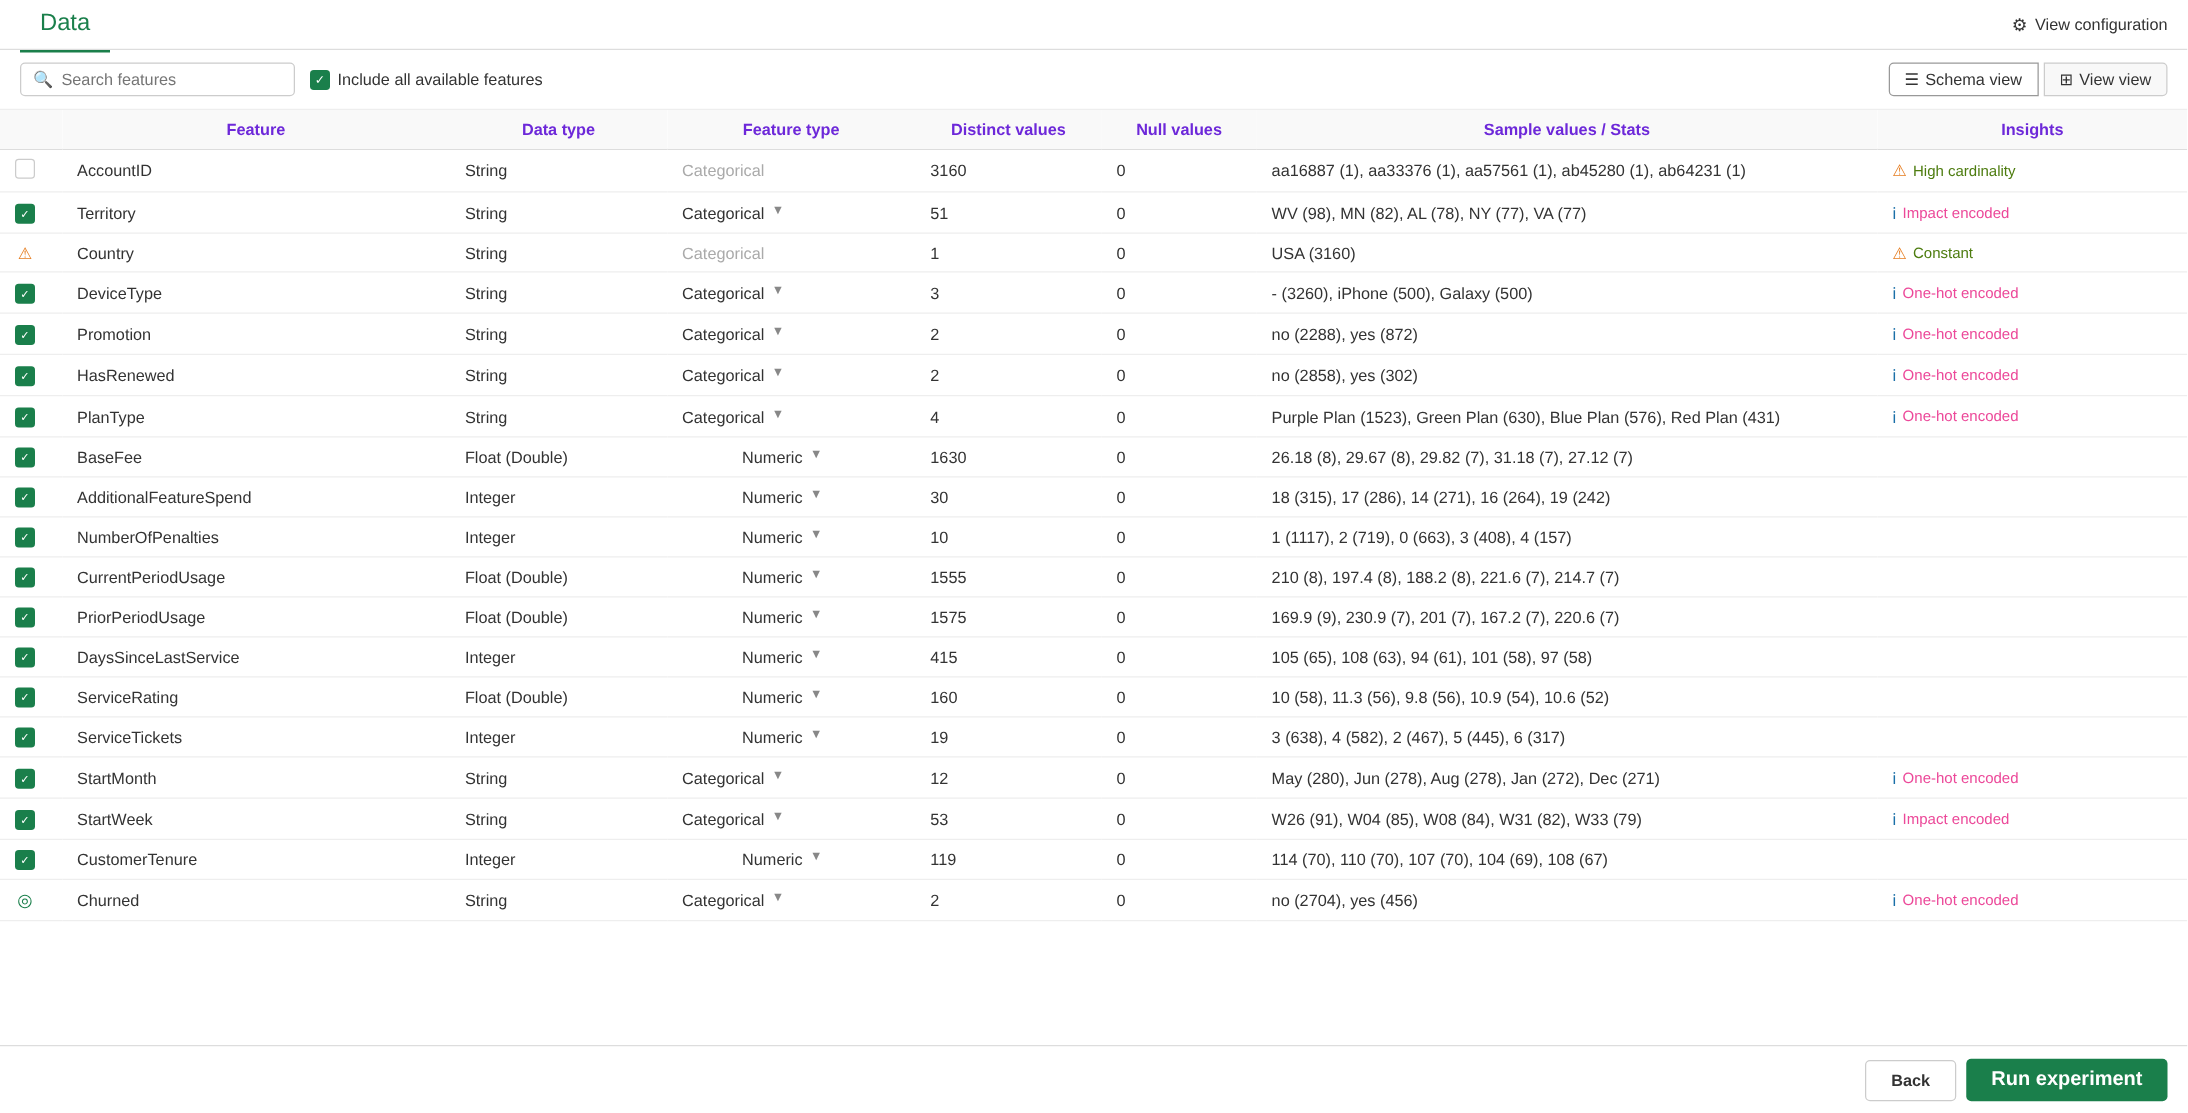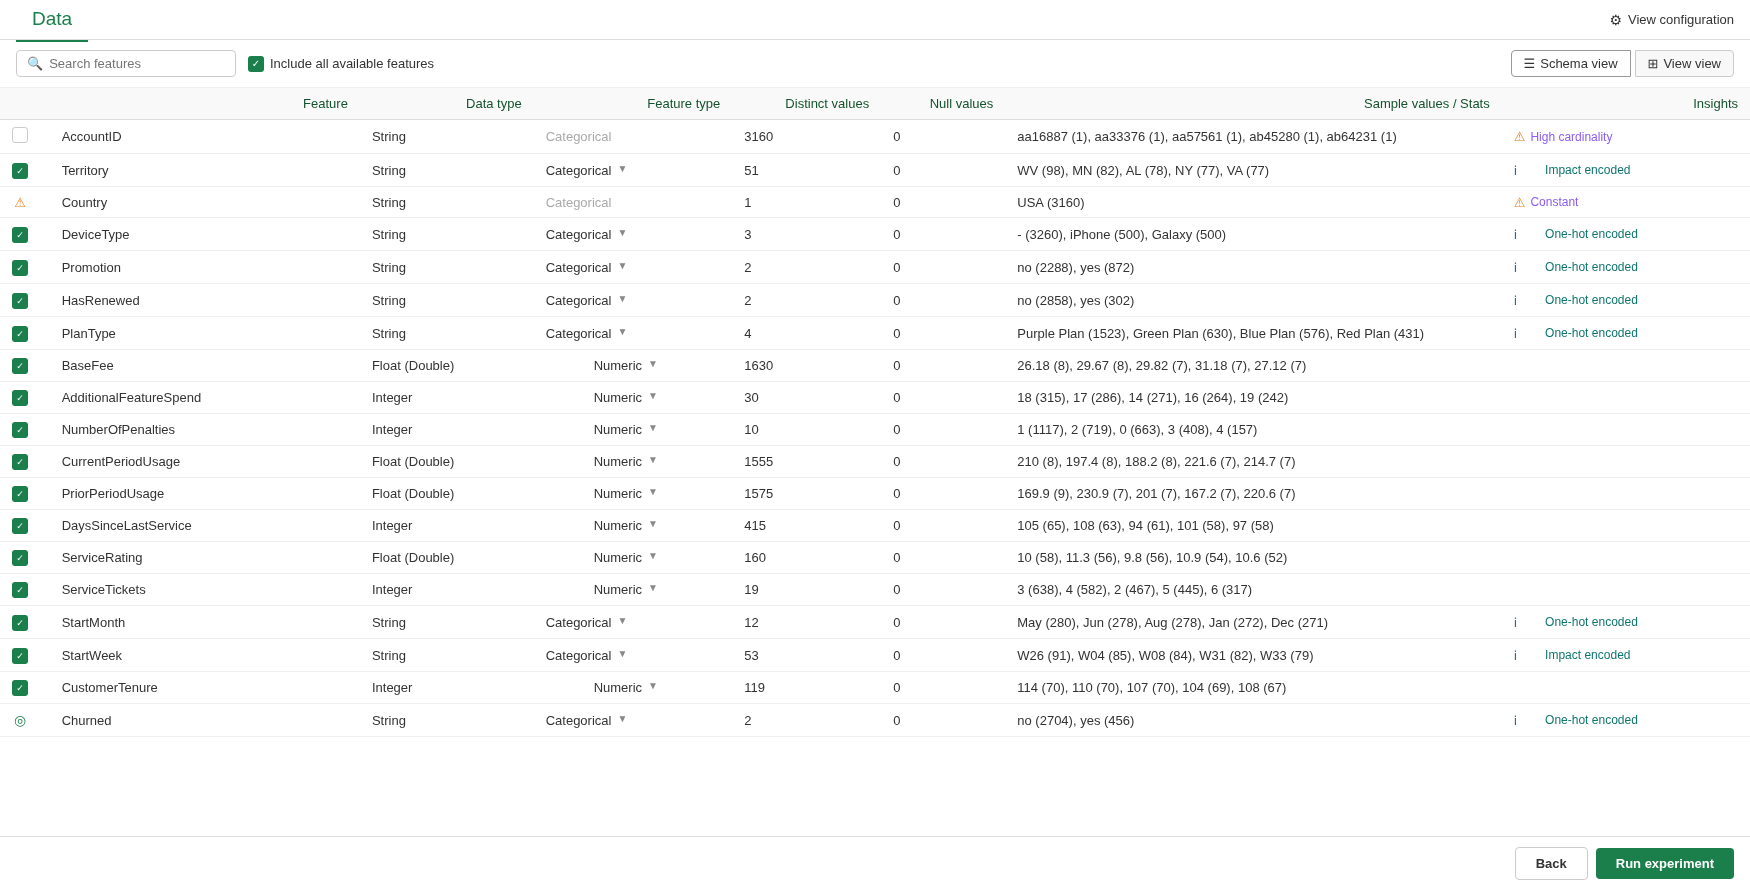--- a/index.html
+++ b/index.html
@@ -54,21 +54,21 @@
 
     
     .table-container {
       overflow: auto; height: calc(890px - 40px - 52px - 50px);
     }
     table {
       width: 100%; border-collapse: collapse; font-size: 13px;
     }
     thead th {
       padding: 8px 12px; background: #f9f9f9; border-bottom: 1px solid #ddd;
-      text-align: right; font-weight: 400; color: #14532d; white-space: nowrap;
+      text-align: center; font-weight: 700; color: #6d28d9; white-space: nowrap;
       position: sticky; top: 0; z-index: 1;
     }
     tbody tr { border-bottom: 1px solid #eee; }
     tbody td { padding: 7px 12px; vertical-align: middle; }
 
     .col-checkbox { width: 40px; }
     .col-feature { width: 250px; }
     .col-datatype { width: 140px; }
     .col-featuretype { width: 160px; }
     .col-distinct { width: 120px; }
@@ -98,37 +98,37 @@
     .ft-categorical-sel { color: #333; }
     .ft-numeric { color: #333; padding-left: 48px; }
 
     .dropdown-arrow { color: #888; font-size: 10px; margin-left: 4px; }
 
     .insight-badge {
       display: inline-flex; align-items: center; gap: 5px; font-size: 12px;
     }
     .insight-info { color: #1a6fa8; font-size: 13px; }
     .insight-warning { color: #e67e22; font-size: 13px; }
-    .insight-text-orange { color: #8b5cf6; }
-    .insight-text-blue { color: #0f766e; margin-left: 23px; }
+    .insight-text-orange { color: #4d7c0f; }
+    .insight-text-blue { color: #ec4899; }
     .null-zero { color: #333; }
 
     
     .footer {
       display: flex; align-items: center; justify-content: flex-end;
       padding: 10px 16px; border-top: 1px solid #ddd; gap: 8px;
       background: #fff;
     }
     .btn-back {
       padding: 8px 20px; border: 1px solid #ccc; border-radius: 4px;
       background: #fff; cursor: pointer; font-size: 13px; color: #333; font-weight: bold;
     }
     .btn-run {
       padding: 8px 20px; border: none; border-radius: 4px;
-      background: #1a7f4b; cursor: pointer; font-size: 13px; color: #fff; font-weight: 600;
+      background: #1a7f4b; cursor: pointer; font-size: 16px; color: #fff; font-weight: 600;
     }
 
     .feature-type-cell {
       display: flex; align-items: flex-start; gap: 2px;
     }
   </style>
 </head>
 <body>
 
 <div class="top-nav">

